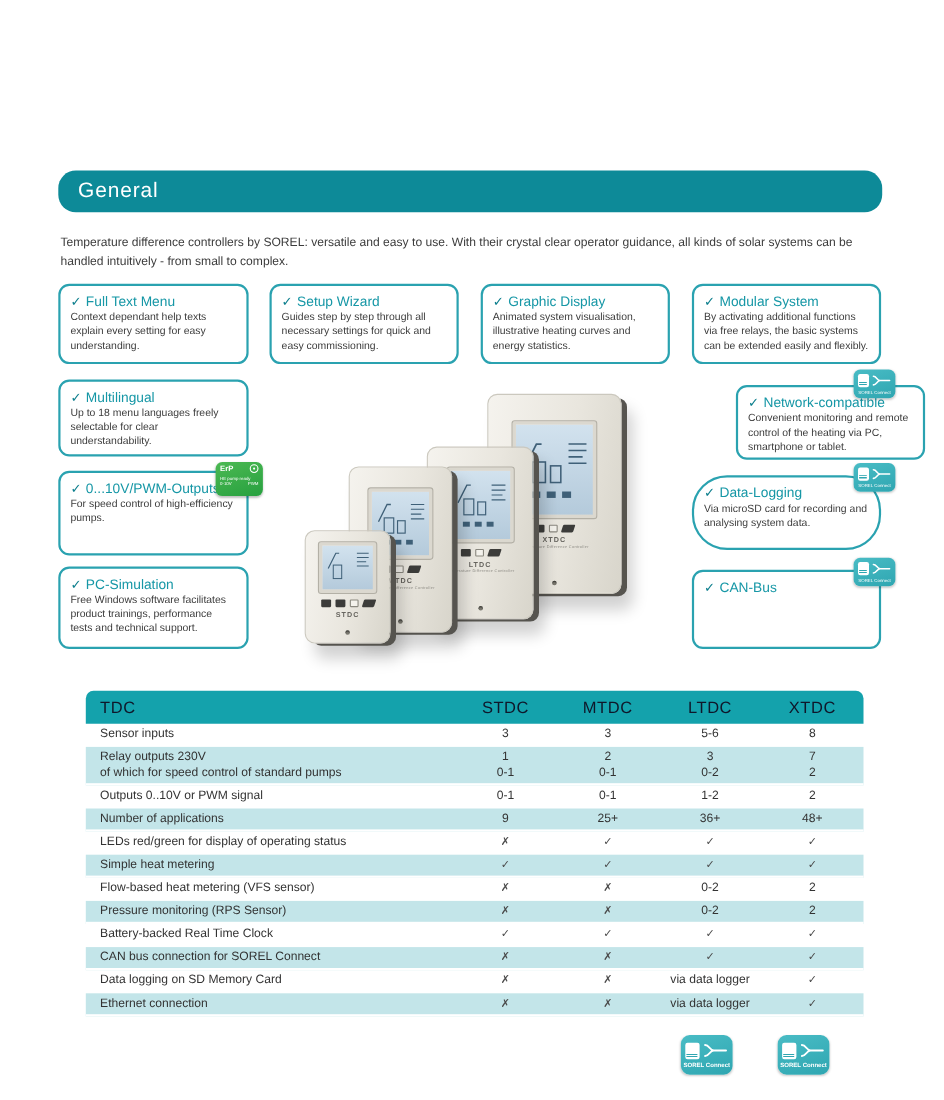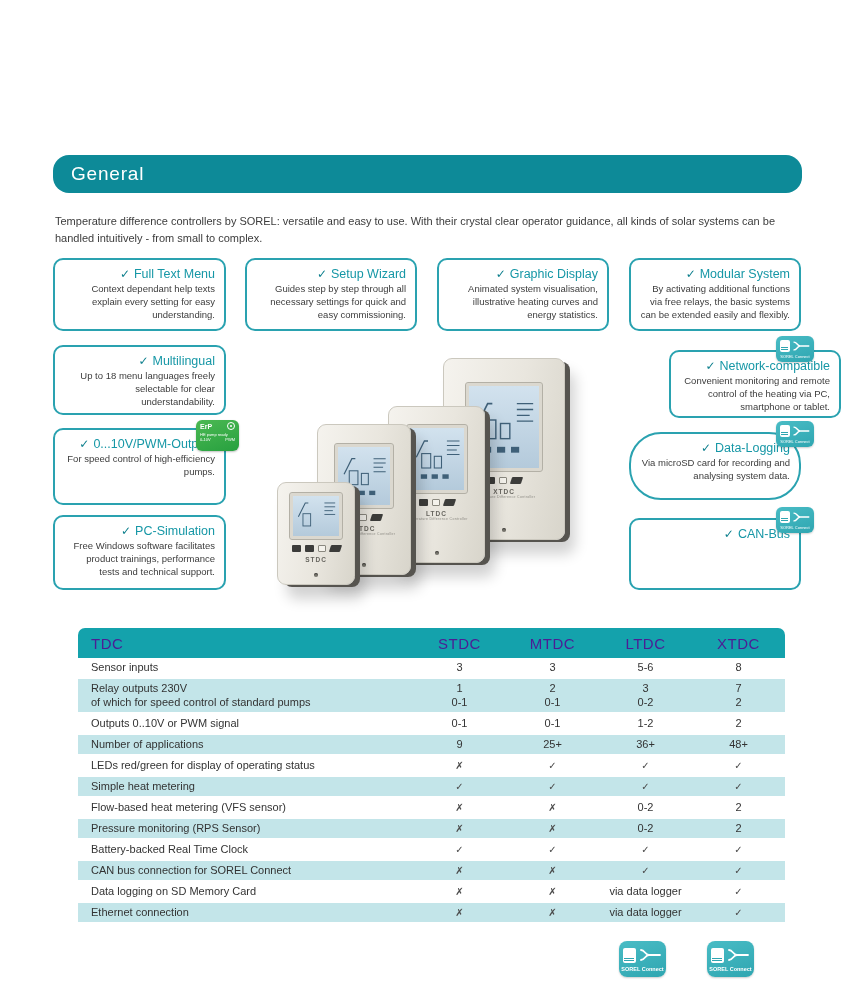--- a/index.html
+++ b/index.html
@@ -32,21 +32,21 @@
     display:flex; align-items:center; padding-left:18px;
   }
   .intro {
     position:absolute; left:55px; top:213px; width:752px;
     font-size:11px; color:#3c3c3c; line-height:1.5;
   }
 
   
   .fbox {
     position:absolute; border:2px solid #2aa2b0; border-radius:10px;
-    background:#fff; padding:7px 9px 6px 9px;text-align:right;
+    background:#fff; padding:7px 9px 6px 9px;
   }
   .fbox .ftitle { color:#1697a6; font-size:12.5px; font-weight:400; margin-bottom:2px; white-space:nowrap; }
   .fbox .check { font-family:"DejaVu Sans", sans-serif; color:#0d7f8d; font-weight:700; margin-right:4px; font-size:12px; }
   .fbox .fdesc { font-size:9.5px; color:#3c3c3c; line-height:1.35; }
   .b1 { left:53px;  top:258px; width:173px; height:73px; }
   .b2 { left:245px; top:258px; width:172px; height:73px; }
   .b3 { left:437px; top:258px; width:172px; height:73px; }
   .b4 { left:629px; top:258px; width:172px; height:73px; }
   .b5 { left:53px;  top:345px; width:173px; height:70px; }
   .b6 { left:629px; top:350px; width:172px; height:68px;margin-left:40px; }
@@ -116,21 +116,21 @@
   .btn-lite { width:8px; height:7px; background:#f4f2ec; border:1px solid #8a887f; border-radius:1px; }
   .btn-wedge { width:11px; height:7px; background:#3c3c3a; border-radius:1px; transform:skewX(-18deg); }
   .dlabel { margin-top:4px; font-size:6.5px; letter-spacing:1px; color:#67655f; font-weight:700; text-align:center; }
   .dsub { font-size:3.5px; color:#8e8c85; text-align:center; letter-spacing:.3px; }
   .screw { width:4px; height:4px; background:#7a786f; border-radius:50%; position:absolute; bottom:7px; left:50%; transform:translateX(-50%); box-shadow:inset 0 1px 1px rgba(0,0,0,.5); }
 
   
   .cmp-table { position:absolute; left:78px; top:628px; width:707px; }
   .thead {
     display:flex; align-items:center; height:30px;
-    background:#14a2ac; border-radius:7px 7px 0 0; color:#4c1d95;
+    background:#14a2ac; border-radius:7px 7px 0 0; color:#0f172a;
     font-size:15px; font-weight:400; letter-spacing:.5px;
   }
   .th-first { flex:0 0 335px; padding-left:13px; text-align:left; }
   .th { flex:1; text-align:center; }
   .trow { display:flex; align-items:center; min-height:21px; border-bottom:2px solid #fff; padding:2px 0; }
   .trow.shaded { background:#c3e5e9; }
   .tlabel { flex:0 0 335px; padding-left:13px; font-size:11px; color:#333; white-space:pre-line; line-height:1.3; }
   .tval { flex:1; text-align:center; font-size:11px; color:#333; white-space:pre-line; line-height:1.3; }
   .tval.mark { font-family:"DejaVu Sans", sans-serif; font-size:10px; color:#4a4a4a; }
 </style>

